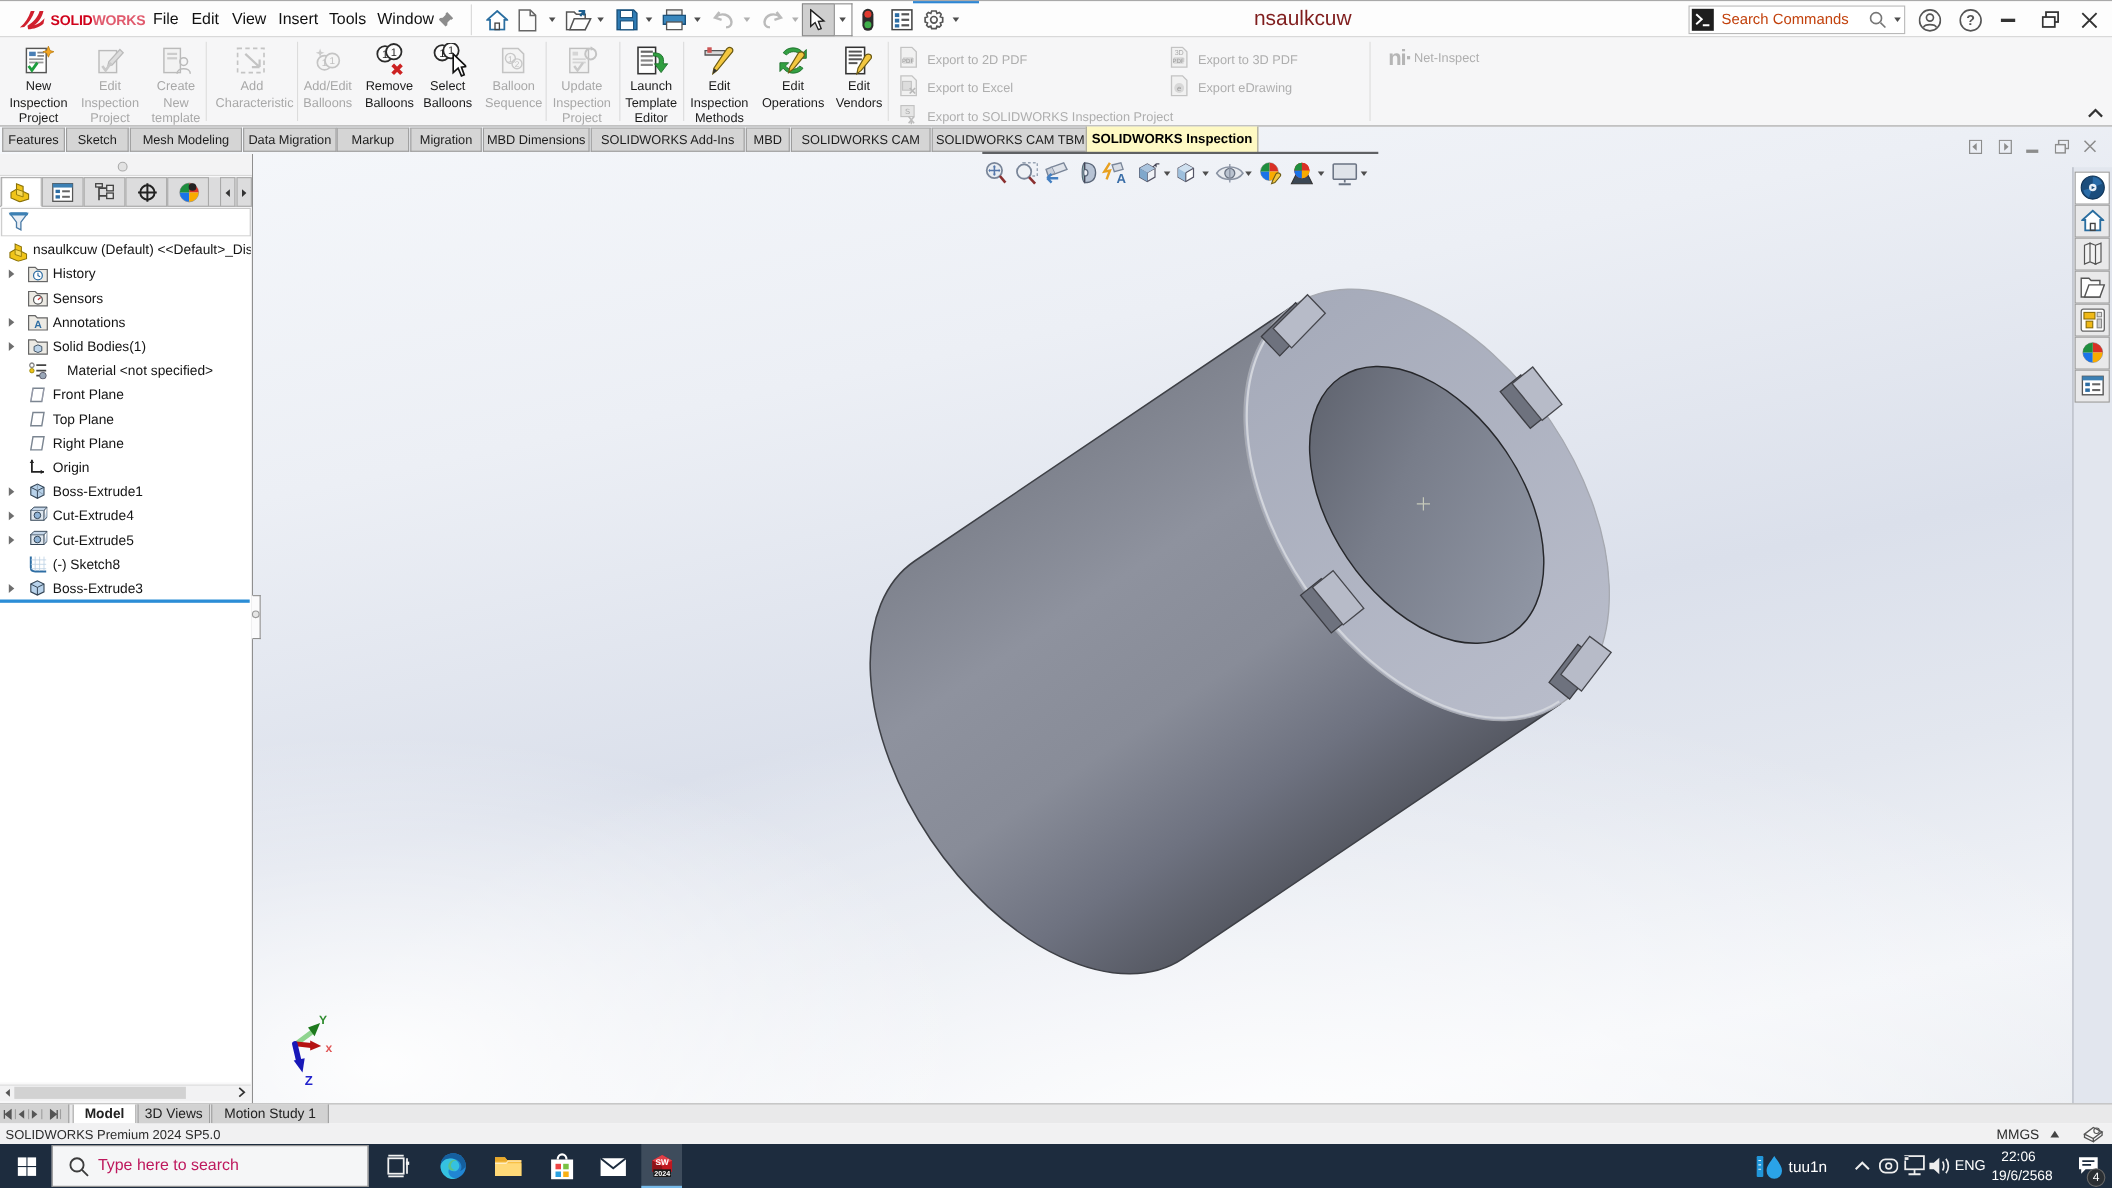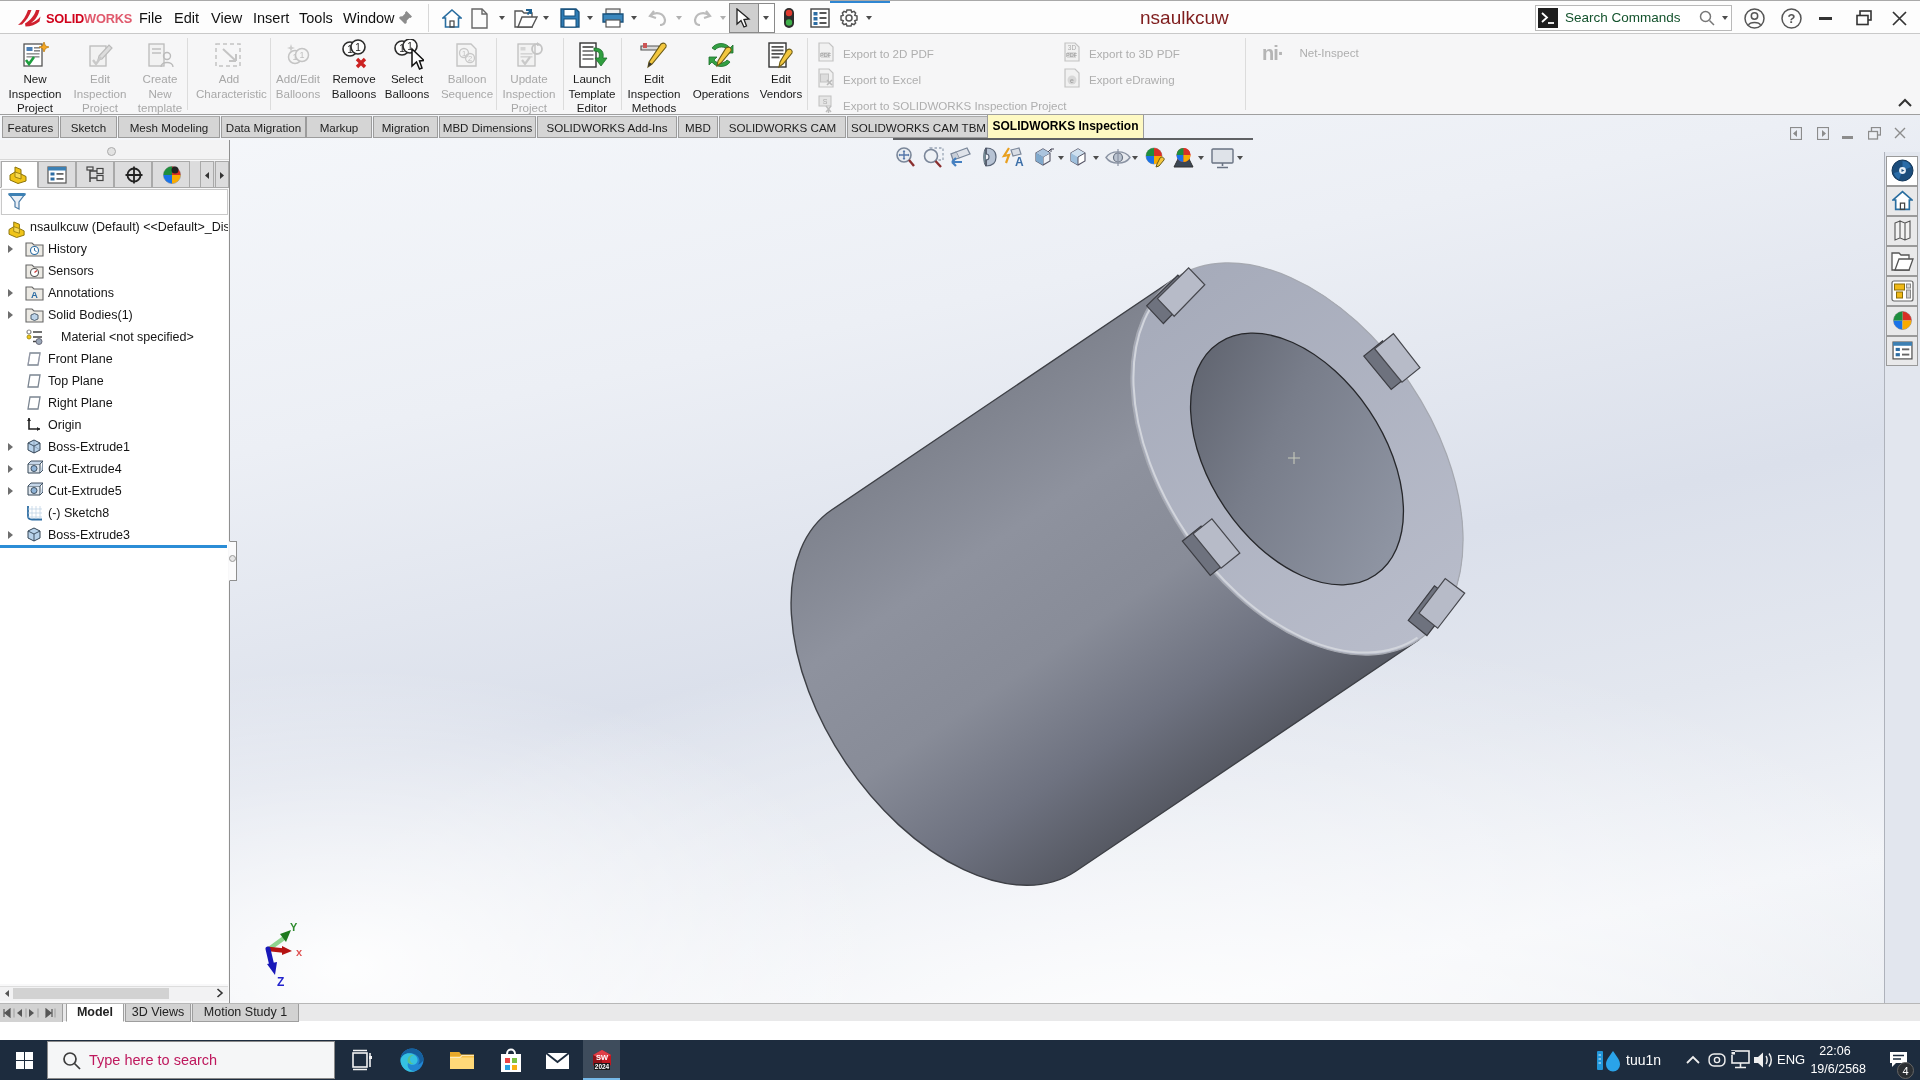--- a/index.html
+++ b/index.html
@@ -141,21 +141,21 @@
     <div class="caret" style="left:866px;top:15px"></div>
 
     <div class="abs" style="left:1140px;top:0;width:130px;height:34px;line-height:34px;text-align:left;font-size:19px;color:#7f1d1d">nsaulkcuw</div>
 
     <div class="abs" style="left:1535px;top:4px;width:197px;height:26px;background:#fff;border:1px solid #b9b9b9"></div>
     <div class="abs" style="left:1538px;top:7px;width:20px;height:20px;background:#1e1e1e"></div>
     <svg class="abs" style="left:1540px;top:9px" width="16" height="16" viewBox="0 0 16 16">
         <path d="M2 3 L7 7.5 L2 12" stroke="#fff" stroke-width="1.8" fill="none"></path>
         <path d="M8 13 L14 13" stroke="#fff" stroke-width="1.8"></path>
       </svg>
-    <div class="abs" style="left:1565px;top:0;height:34px;line-height:33px;font-size:13.5px;color:#14532d">Search Commands</div>
+    <div class="abs" style="left:1565px;top:0;height:34px;line-height:33px;font-size:13.5px;color:#c2410c">Search Commands</div>
     <svg class="abs" style="left:1699px;top:9px" width="16" height="16" viewBox="0 0 16 16">
         <circle cx="6.5" cy="6.5" r="5" fill="none" stroke="#777" stroke-width="1.5"></circle>
         <path d="M10.5 10.5 L15 15" stroke="#777" stroke-width="1.5"></path>
       </svg>
     <div class="caret" style="left:1722px;top:15px"></div>
 
     <svg class="abs" style="left:1744px;top:7px" width="21" height="21" viewBox="0 0 21 21">
         <circle cx="10.5" cy="10.5" r="9.5" fill="none" stroke="#555" stroke-width="1.5"></circle>
         <circle cx="10.5" cy="8" r="3.2" fill="none" stroke="#555" stroke-width="1.5"></circle>
         <path d="M4.5 17 C6 13.5 15 13.5 16.5 17" fill="none" stroke="#555" stroke-width="1.5"></path>
@@ -320,21 +320,21 @@
           <path d="M3 1 L13 1 L17 5 L17 19 L3 19 Z" fill="#f1f1f1" stroke="#c3c3c3" stroke-width="1.2"></path>
           <text x="10" y="8" font-size="6.5" fill="#a9a9a9" text-anchor="middle">3D</text>
           <rect x="5" y="10" width="9" height="6" fill="#d8d8d8"></rect>
           <text x="9.5" y="15" font-size="5.5" fill="#999" text-anchor="middle">PDF</text>
         </svg>Export to 3D PDF</div>
     <div class="xrow" style="left:1062px;top:34px"><svg width="20" height="20" viewBox="0 0 20 20">
           <path d="M3 1 L13 1 L17 5 L17 19 L3 19 Z" fill="#f1f1f1" stroke="#c3c3c3" stroke-width="1.2"></path>
           <circle cx="10" cy="12" r="4.5" fill="#d8d8d8"></circle>
           <text x="10" y="15" font-size="7" fill="#999" text-anchor="middle">e</text>
         </svg>Export eDrawing</div>
-    <div class="xrow" style="left:1262px;top:8px"><span style="font-size:20px;font-weight:bold;color:#b5b5b5;letter-spacing:-1px;margin-right:16px;vertical-align:-3px">ni·</span>Net-Inspect</div>
+    <div class="xrow" style="left:1262px;top:8px"><span style="font-size:20px;font-weight:bold;color:#b5b5b5;letter-spacing:-1px;margin-right:2px;vertical-align:-3px">ni·</span>Net-Inspect</div>
 
     <svg class="abs" style="left:1898px;top:64px" width="14" height="9" viewBox="0 0 14 9">
         <path d="M1 8 L7 2 L13 8" stroke="#333" stroke-width="2" fill="none"></path>
       </svg>
   </div>
   <div id="tabsrow">
     <div class="ctab" style="left:2px;width:57px">Features</div>
     <div class="ctab" style="left:60px;width:57px">Sketch</div>
     <div class="ctab" style="left:118px;width:102px;white-space:nowrap">Mesh Modeling</div>
     <div class="ctab" style="left:221px;width:85px;white-space:nowrap">Data Migration</div>
@@ -721,20 +721,30 @@
           <path d="M20 1 L15 5 L20 9 Z"></path>
           <path d="M27 1 L32 5 L27 9 Z"></path>
           <path d="M44 1 L49 5 L44 9 Z M50 1 L50 9" stroke="#555" stroke-width="1.2"></path>
         </g>
       <path d="M12 0.5 L12 9.5 M24 0.5 L24 9.5 M36 0.5 L36 9.5 M53 0.5 L53 9.5" stroke="#9e9e9e" stroke-width="1"></path>
     </svg>
     <div class="btab" style="left:66px;width:58px;background:#fff;font-weight:bold;border-bottom-color:#fff">Model</div>
     <div class="btab" style="left:125px;width:66px">3D Views</div>
     <div class="btab" style="left:192px;width:107px">Motion Study 1</div>
   </div>
+  <div id="statusbar">
+    <div class="abs" style="left:5px;top:3px">SOLIDWORKS Premium 2024 SP5.0</div>
+    <div class="abs" style="left:1815px;top:3px;font-size:12.5px">MMGS</div>
+    <div class="abs" style="left:1864px;top:7px;width:0;height:0;border-left:4.5px solid transparent;border-right:4.5px solid transparent;border-bottom:6px solid #444"></div>
+    <svg class="abs" style="left:1893px;top:1px" width="20" height="17" viewBox="0 0 20 17">
+        <path d="M2 9 L10 3 L18 7 L10 13 Z" fill="#f8f8f8" stroke="#555" stroke-width="1.2"></path>
+        <path d="M2 9 L2 12 L10 16 L10 13 M18 7 L18 10 L10 16" fill="none" stroke="#555" stroke-width="1.2"></path>
+        <circle cx="13" cy="6" r="2.5" fill="none" stroke="#555" stroke-width="1"></circle>
+      </svg>
+  </div>
   <div id="taskbar">
     
     <svg class="abs" style="left:16px;top:12px" width="17" height="17" viewBox="0 0 17 17">
         <rect x="0" y="0" width="8" height="8" fill="#fff"></rect>
         <rect x="9" y="0" width="8" height="8" fill="#fff"></rect>
         <rect x="0" y="9" width="8" height="8" fill="#fff"></rect>
         <rect x="9" y="9" width="8" height="8" fill="#fff"></rect>
       </svg>
     <div id="tsearch">
       <svg class="abs" style="left:14px;top:9px" width="20" height="20" viewBox="0 0 20 20">

